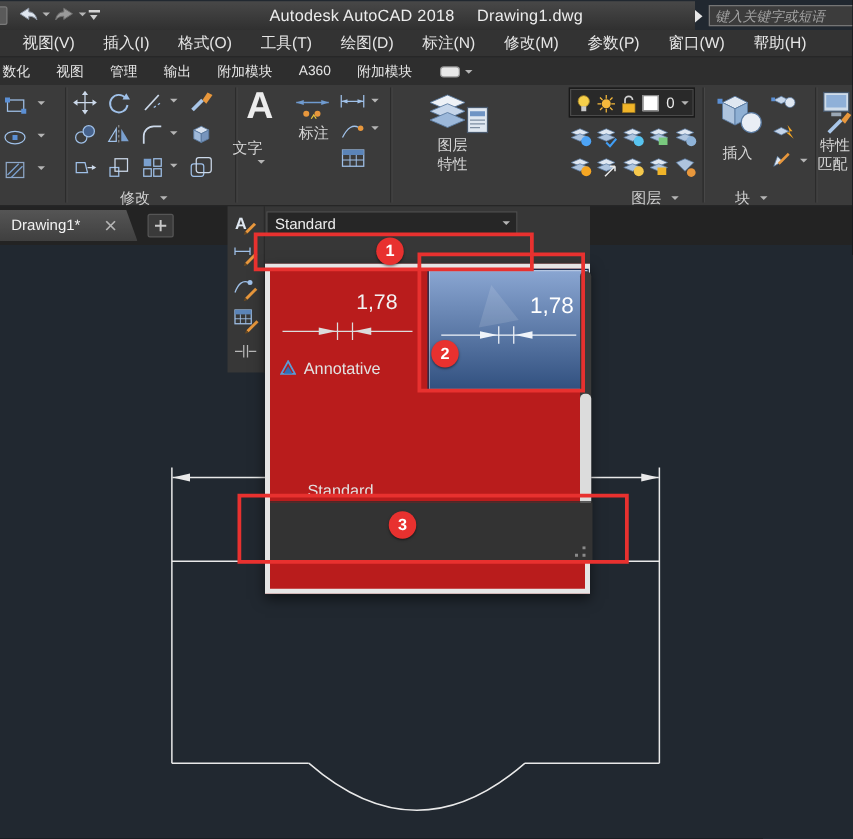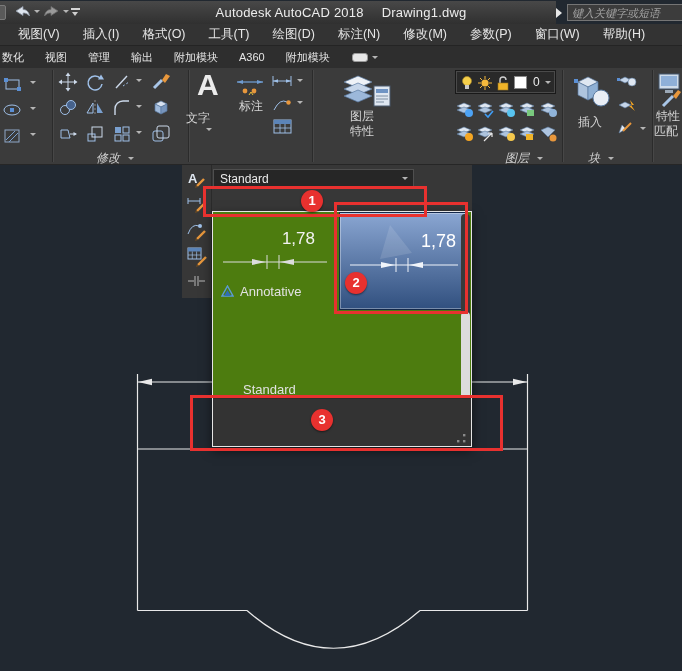--- a/index.html
+++ b/index.html
@@ -36,21 +36,21 @@
   .ribbontabs{position:absolute;left:0;top:46px;width:682px;height:22px;background:#2e2e2e;
     display:flex;align-items:center;gap:21px;padding-left:2px;}
   .ribbontabs span{font-size:11px;color:#e5e5e5;white-space:nowrap;}
   .rib-toggle{position:absolute;left:352px;top:5px;width:30px;height:13px;display:flex;align-items:center;gap:4px;}
   .rib-toggle .pill{width:16px;height:9px;background:#e8e8e8;border-radius:3px;border:1px solid #999;}
 
   
   .ribbonbody{position:absolute;left:0;top:68px;width:682px;height:97px;background:#3b3b3b;
     border-bottom:1px solid #262626;}
   .psep{position:absolute;top:2px;width:1px;height:92px;background:#2b2b2b;box-shadow:1px 0 0 #474747;}
-  .plabel{position:absolute;top:82px;font-size:12px;color:#cfcfcf;display:flex;align-items:center;gap:8px;white-space:nowrap;font-style:italic;}
+  .plabel{position:absolute;top:82px;font-size:12px;color:#cfcfcf;display:flex;align-items:center;gap:8px;white-space:nowrap;}
   .biglabel{font-size:12px;color:#d6d6d6;text-align:center;position:absolute;white-space:nowrap;}
   .bigA{position:absolute;font-size:30px;color:#ececec;font-weight:bold;line-height:30px;}
   .combo{background:#292929;border:1px solid #191919;box-shadow:inset 0 0 0 1px #4a4a4a;}
 
   
   .tabbar{position:absolute;left:0;top:165px;width:682px;height:31px;background:#232323;}
   .filetab{position:absolute;left:0;top:3px;width:110px;height:25px;
     background:linear-gradient(#555,#3f3f3f);clip-path:polygon(0 0,calc(100% - 9px) 0,100% 100%,0 100%);
     color:#f2f2f2;font-size:12px;line-height:25px;padding-left:9px;}
   .newtab{position:absolute;left:118px;top:6px;width:21px;height:19px;background:#3a3a3a;
@@ -61,22 +61,22 @@
     border-right:1px solid #2a2a2a;z-index:10;}
   .strip .ic{position:absolute;left:4px;}
   .combos{position:absolute;left:212px;top:165px;width:260px;height:46px;background:#373737;z-index:10;}
   .stylecombo{position:absolute;left:1px;width:201px;height:19px;font-size:12px;color:#ececec;
     line-height:18px;padding-left:6px;}
   .stylecombo .car{position:absolute;right:5px;top:7px;}
   .combo-dark{background:#262626;border:1px solid #4f4f4f;}
   .combo-blue{background:linear-gradient(#86a5d3,#3c5d95);border:1px solid #1d3least;border:1px solid #1d355e;color:#fff;}
 
   
-  .gallery{position:absolute;left:212px;top:211px;width:260px;height:236px;background:#4d7c0f;
-    border:1px solid #e5e5e5;box-shadow:0 4px 10px rgba(0,0,0,.55);z-index:10;}
+  .gallery{position:absolute;left:212px;top:211px;width:260px;height:264px;background:#b91c1c;
+    border:4px solid #e5e5e5;box-shadow:0 4px 10px rgba(0,0,0,.55);z-index:10;}
   .tileB{position:absolute;left:126px;top:0;width:129px;height:98px;
     background:linear-gradient(#8aa6d2,#31507f);border:1px solid #14284a;
     box-shadow:inset 0 0 0 1px rgba(255,255,255,.35);}
   .cap{position:absolute;font-size:13px;color:#e2e2e2;display:flex;align-items:center;gap:6px;}
   .manage-div{position:absolute;left:0;top:186px;width:258px;height:1px;background:#2c2c2c;}
   .manage-bg{position:absolute;left:0;top:187px;width:258px;height:47px;background:#333;}
   .manage-btn{position:absolute;left:4px;top:192px;width:247px;height:24px;background:#3d3d3d;
     border:1px solid #616161;color:#e8e8e8;font-size:12px;line-height:22px;padding-left:8px;}
   .scroll-track{position:absolute;left:248px;top:2px;width:9px;height:184px;background:#3a3a3a;border-radius:4px;}
   .scroll-thumb{position:absolute;left:0px;top:98px;width:9px;height:90px;background:#dcdcdc;border-radius:4px;}
@@ -372,20 +372,33 @@
       <rect x="2" y="2" width="20" height="15" fill="#cfdcea" stroke="#44566c"></rect>
       <rect x="4" y="4" width="16" height="10" fill="#8fb0d8"></rect>
       <rect x="8" y="18" width="8" height="3" fill="#9aa7b5"></rect>
       <path d="M6,34 L16,24" stroke="#a9c6e8" stroke-width="3"></path>
         <polygon points="16,24 19,27 24,20 21,18" fill="#e8973c"></polygon>
     </svg>
     <div class="biglabel" style="left:654px;top:40px;width:28px">特性</div>
     <div class="biglabel" style="left:654px;top:55px;width:20px">匹配</div>
   </div>
 
+  <div class="tabbar">
+    <div class="filetab">
+      <span>Drawing1*</span>
+      <svg class="abs" style="left:84px;top:8px" width="9" height="9">
+        <path d="M1,1 L8,8 M8,1 L1,8" stroke="#b5b5b5" stroke-width="1.4"></path>
+      </svg>
+    </div>
+    <div class="newtab">
+      <svg width="11" height="11">
+        <path d="M5.5,1 V10 M1,5.5 H10" stroke="#c8c8c8" stroke-width="1.6"></path>
+      </svg>
+    </div>
+  </div>
 
   <div class="strip">
     <svg class="ic" style="top:5px" width="22" height="20">
       <text x="2" y="13" font-size="13" fill="#dfe7f0" font-family="Liberation Sans,sans-serif" font-weight="bold">A</text>
       <path d="M11,16 L18,9" stroke="#e8973c" stroke-width="2.4"></path>
         <polygon points="9,18 12,17 10,15" fill="#6b4a22"></polygon>
     </svg>
     <svg class="ic" style="top:30px" width="22" height="20">
       <path d="M2,6 H14 M2,3 V9 M14,3 V9" stroke="#9fc0e8"></path>
       <path d="M11,16 L19,8" stroke="#e8973c" stroke-width="2.4"></path>

